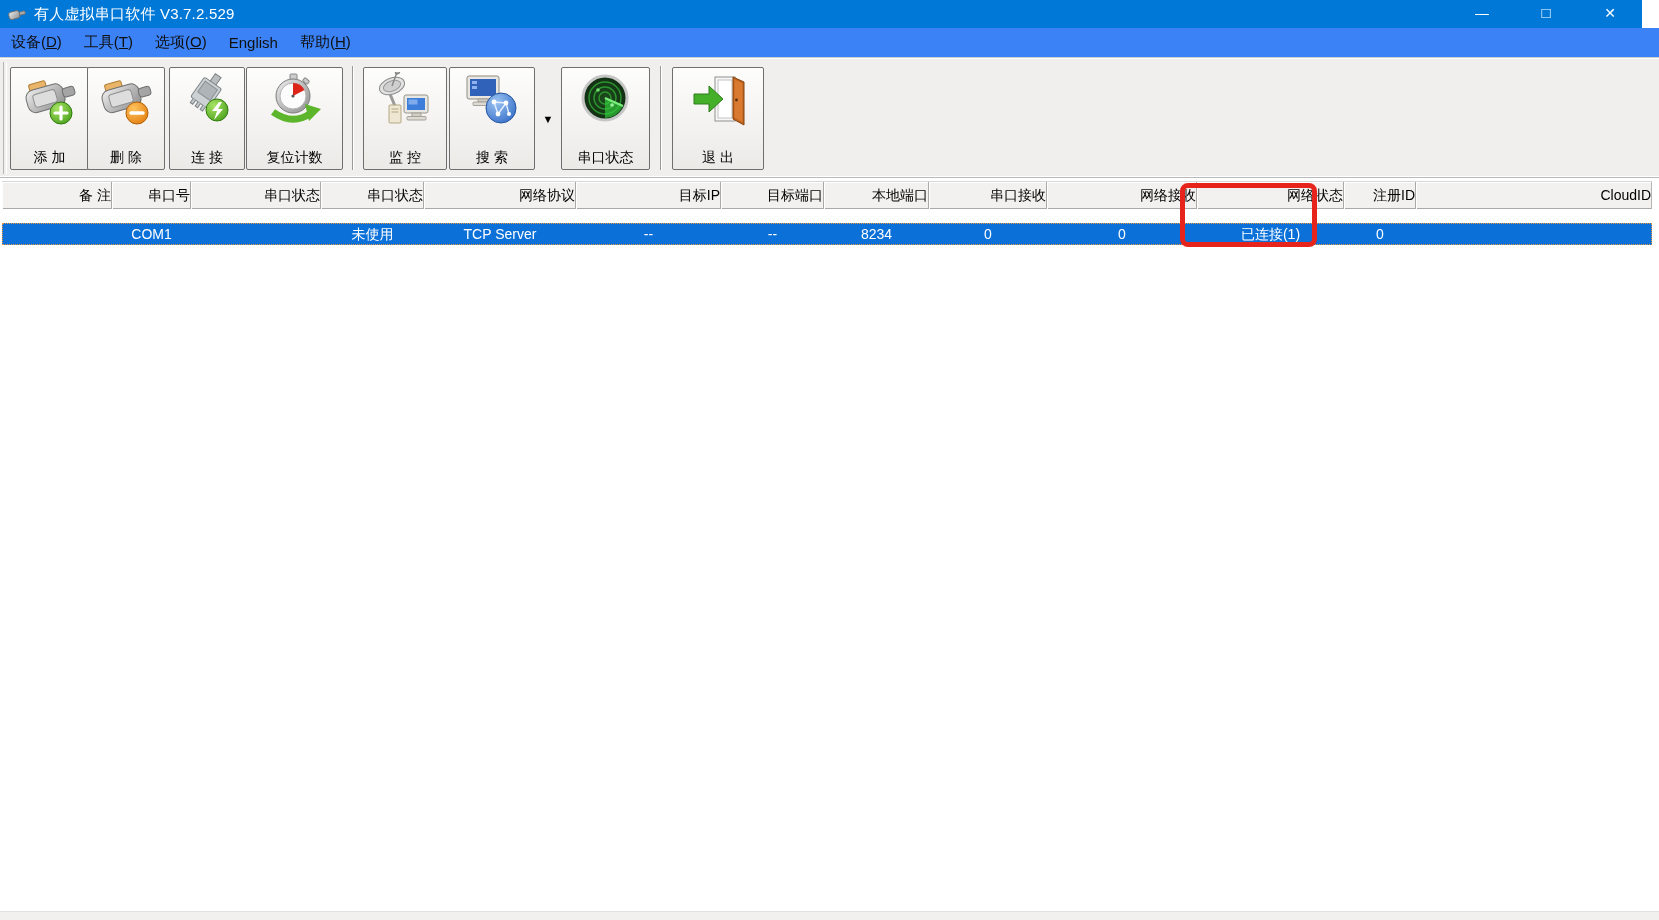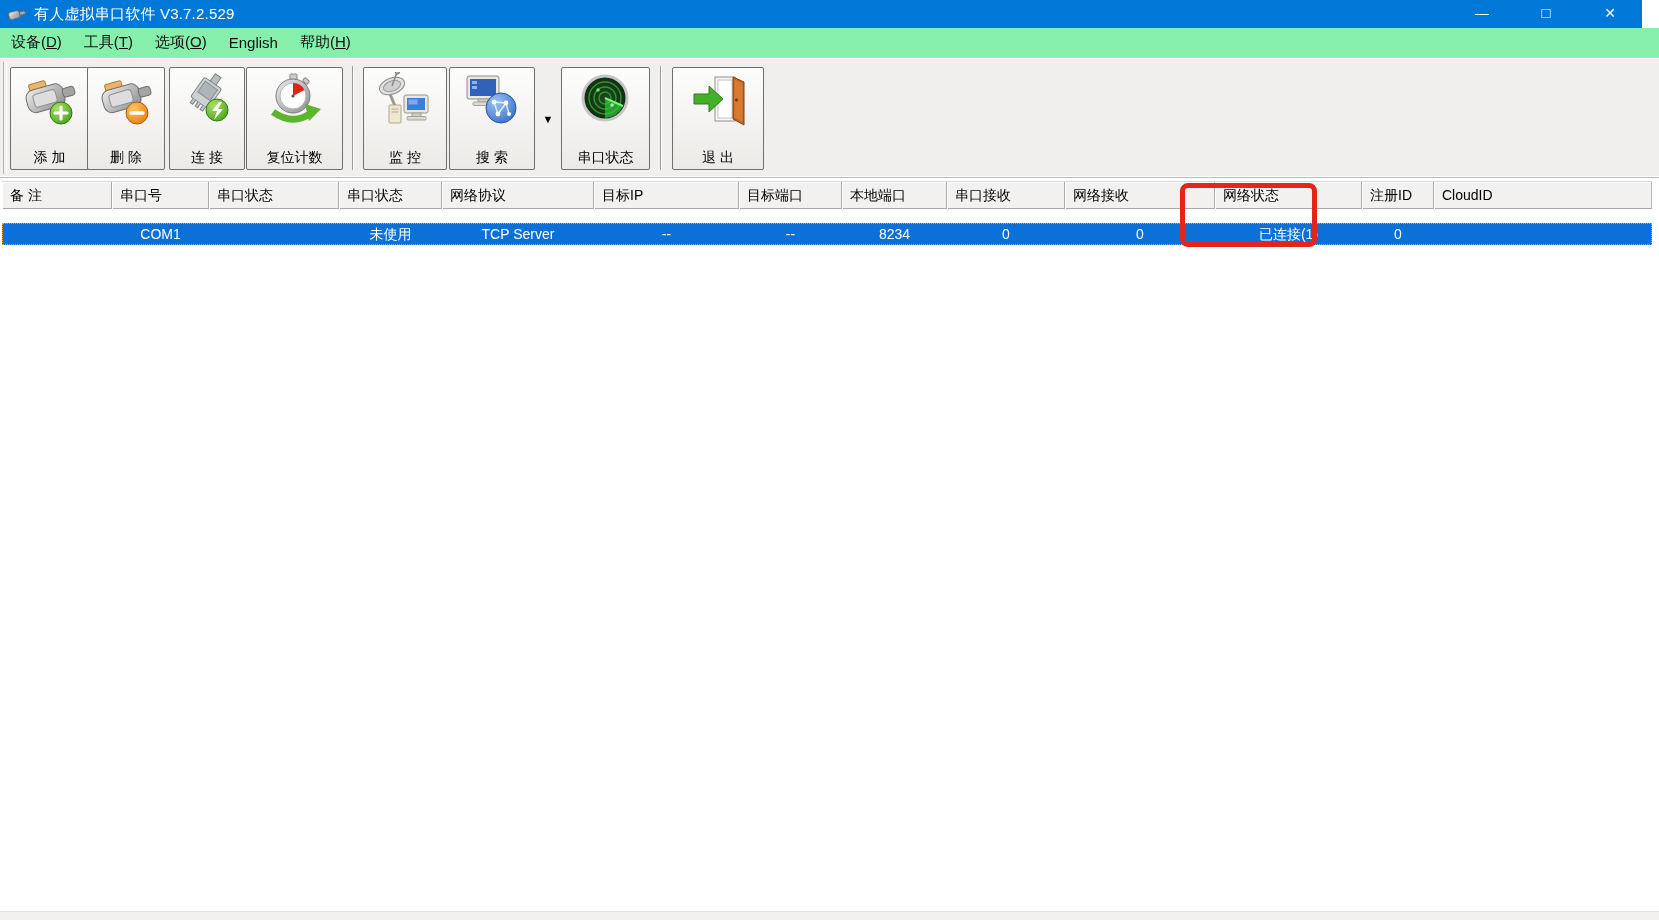--- a/index.html
+++ b/index.html
@@ -14,21 +14,21 @@
     position:absolute;top:0;left:0;right:17px;height:28px;
     background:#0078d7;color:#fff;display:flex;align-items:center;
   }
   .app-icon{margin-left:7px;width:20px;height:20px;display:flex;align-items:center;}
   .window-title{margin-left:7px;font-size:15px;letter-spacing:.2px;}
   .win-controls{position:absolute;right:0;top:0;height:28px;display:flex;}
   .win-btn{width:64px;height:28px;line-height:26px;text-align:center;color:#fff;font-size:14px;cursor:default;}
   .win-btn.max{font-size:15px;}
   
   .menubar{
-    position:absolute;top:28px;left:0;right:0;height:29px;background:#86efac;
+    position:absolute;top:28px;left:0;right:0;height:29px;background:#3b82f6;
     display:flex;align-items:center;font-size:15px;color:#101010;
     border-bottom:1px solid #ececec;
   }
   .menu-item{padding:4px 11px;white-space:nowrap;}
   .menu-item:first-child{margin-left:0px;}
   
   .toolbar{
     position:absolute;top:57px;left:0;right:0;height:121px;
     background:#f0efee;
     border-top:1px solid #cfcfcf;
@@ -52,39 +52,39 @@
   .tb-edge{
     position:absolute;top:4px;left:3px;height:112px;width:2px;
     border-left:1px solid #b5b5b5;border-right:1px solid #ffffff;
   }
   .dd-arrow{
     position:absolute;top:9px;height:103px;display:flex;align-items:center;justify-content:center;
     font-size:11px;color:#000;cursor:default;
   }
   
   .listview{position:absolute;top:181px;left:2px;width:1650px;}
-  .lv-header{display:flex;height:27px;background:#f2f1ef;border-top:1px solid #d6d6d6;}
+  .lv-header{display:flex;height:27px;background:#f2f1ef;border-top:1px solid #d6d6d6;text-align:right;}
   .lv-hcell{
     box-sizing:border-box;height:27px;line-height:26px;
     padding-left:8px;font-size:14px;color:#000;white-space:nowrap;overflow:hidden;
     background:#f2f1ef;
     border-right:1px solid #a9a9a9;
     box-shadow:inset 1px 1px 0 #ffffff, inset 0 -1px 0 #a9a9a9;
     cursor:default;
   }
   .lv-row{
     display:flex;height:22px;margin-top:14px;
     background:#0b70d8;color:#ffffff;
     outline:1px dotted #ec9a3f;outline-offset:-1px;
     font-size:14px;line-height:22px;cursor:default;
   }
   .lv-cell{
     box-sizing:border-box;text-align:center;white-space:nowrap;overflow:hidden;
   }
-  .cw0{width:110px}.cw1{width:97px}.cw2{width:130px}.cw3{width:103px}.cw4{width:152px}
+  .cw0{width:110px}.cw1{width:79px}.cw2{width:130px}.cw3{width:103px}.cw4{width:152px}
   .cw5{width:145px}.cw6{width:103px}.cw7{width:105px}.cw8{width:118px}.cw9{width:150px}
   .cw10{width:147px}.cw11{width:72px}.cw12{flex:1 1 auto;border-right:1px solid #b5b5b5;}
   
   .red-annotation{
     position:absolute;left:1180px;top:183px;width:137px;height:64px;
     border:5px solid #e6241c;border-radius:8px;box-sizing:border-box;
     pointer-events:none;z-index:9;
   }
   
   .bottom-strip{

